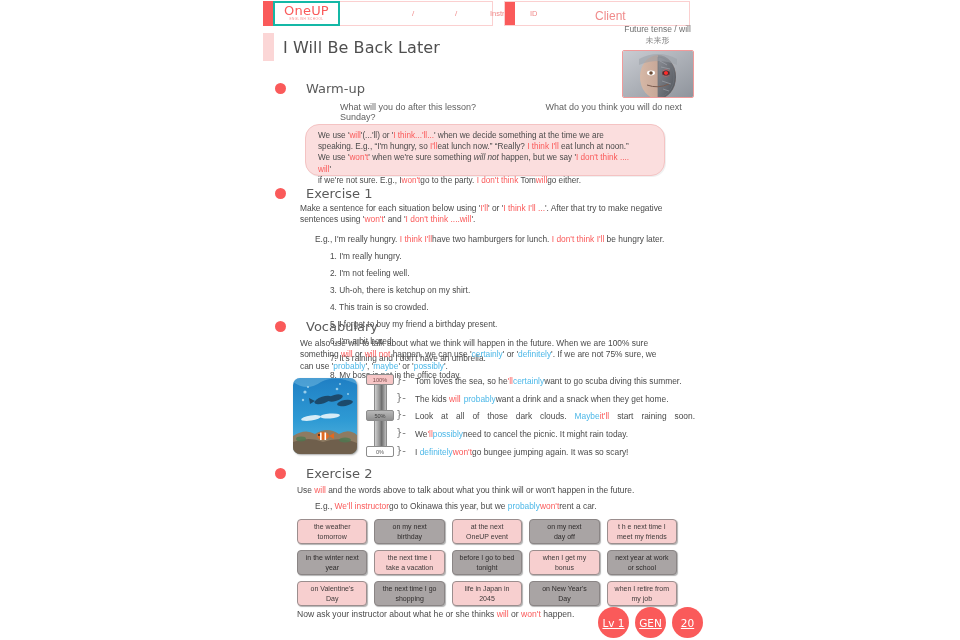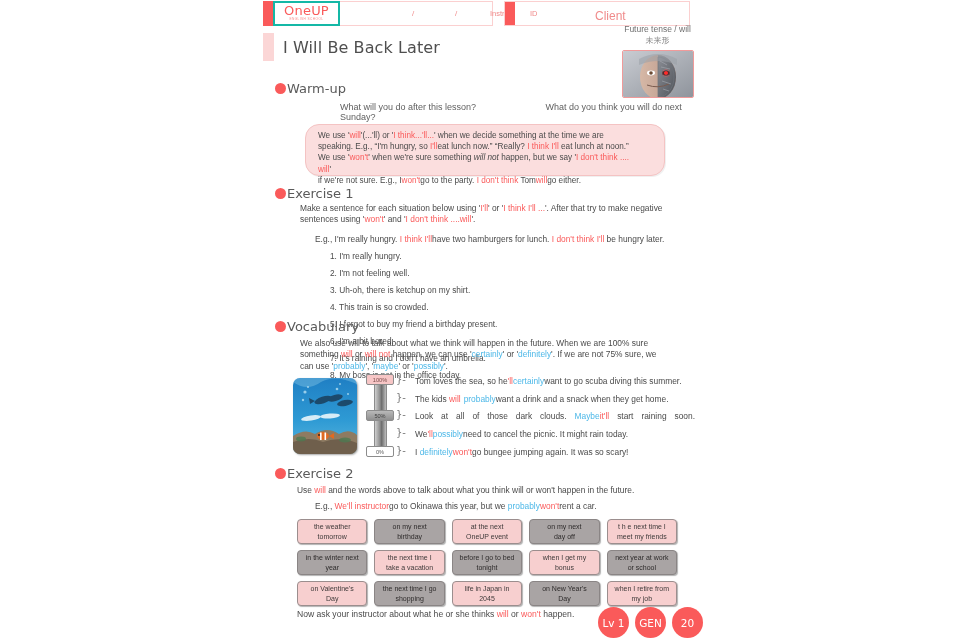--- a/index.html
+++ b/index.html
@@ -39,21 +39,21 @@
   
   .title-bar{position:absolute;left:263px;top:33px;width:11px;height:28px;background:#fbd6d6;}
   .title{position:absolute;left:283px;top:38px;font-size:16px;color:#4f4f4f;letter-spacing:.1px;
      font-family:"DejaVu Sans",sans-serif;}
 
   
   .hero{position:absolute;left:622px;top:50px;width:70px;height:46px;border:1px solid #f09a9a;
      border-radius:2px;overflow:hidden;}
 
   
-  .sect{position:absolute;display:flex;align-items:center;gap:1px;}
+  .sect{position:absolute;display:flex;align-items:center;gap:20px;}
   .dot{width:11px;height:11px;border-radius:50%;background:#fa5a5a;display:inline-block;}
   .sect .lbl{font-size:13px;color:#5a5a5a;font-family:"DejaVu Sans",sans-serif;}
 
   .q-row{position:absolute;left:340px;top:102px;width:360px;font-size:9px;color:#5f5f5f;}
   .q-row span.q2{margin-left:40px;padding-left:27px;}
 
   
   .pinkbox{position:absolute;left:305px;top:124px;width:360px;height:52px;background:#fbdede;
      border:1px solid #f4c3c3;border-radius:14px;padding:5px 10px 5px 12px;box-sizing:border-box;
      box-shadow:1px 1px 0 rgba(0,0,0,.06);}
@@ -96,21 +96,21 @@
      font-size:7px;line-height:9.5px;text-align:center;color:#3f3a3a;
      box-shadow:1px 1px 1px rgba(0,0,0,.3);}
   .cell.pink{background:#f7cfcf;}
   .cell.gray{background:#a9a4a4;color:#2e2b2b;border-color:#8a8585;}
 
   
   .foot-text{position:absolute;left:297px;top:609px;font-size:8.6px;color:#4a4a4a;}
   .badges{position:absolute;left:598px;top:607px;display:flex;gap:6px;}
   .badge{width:31px;height:31px;border-radius:50%;background:#fa5a5a;color:#ffffff;
      display:flex;align-items:center;justify-content:center;font-size:10.5px;
-     font-family:"DejaVu Sans",sans-serif;}
+     font-family:"DejaVu Sans",sans-serif;text-decoration:underline;}
 </style>
 </head>
 <body>
 
 <div class="page">
 
   <div class="topbar">
     <div class="tb-left">
       <div class="tb-accent"></div>
       <div class="logo-cell">

